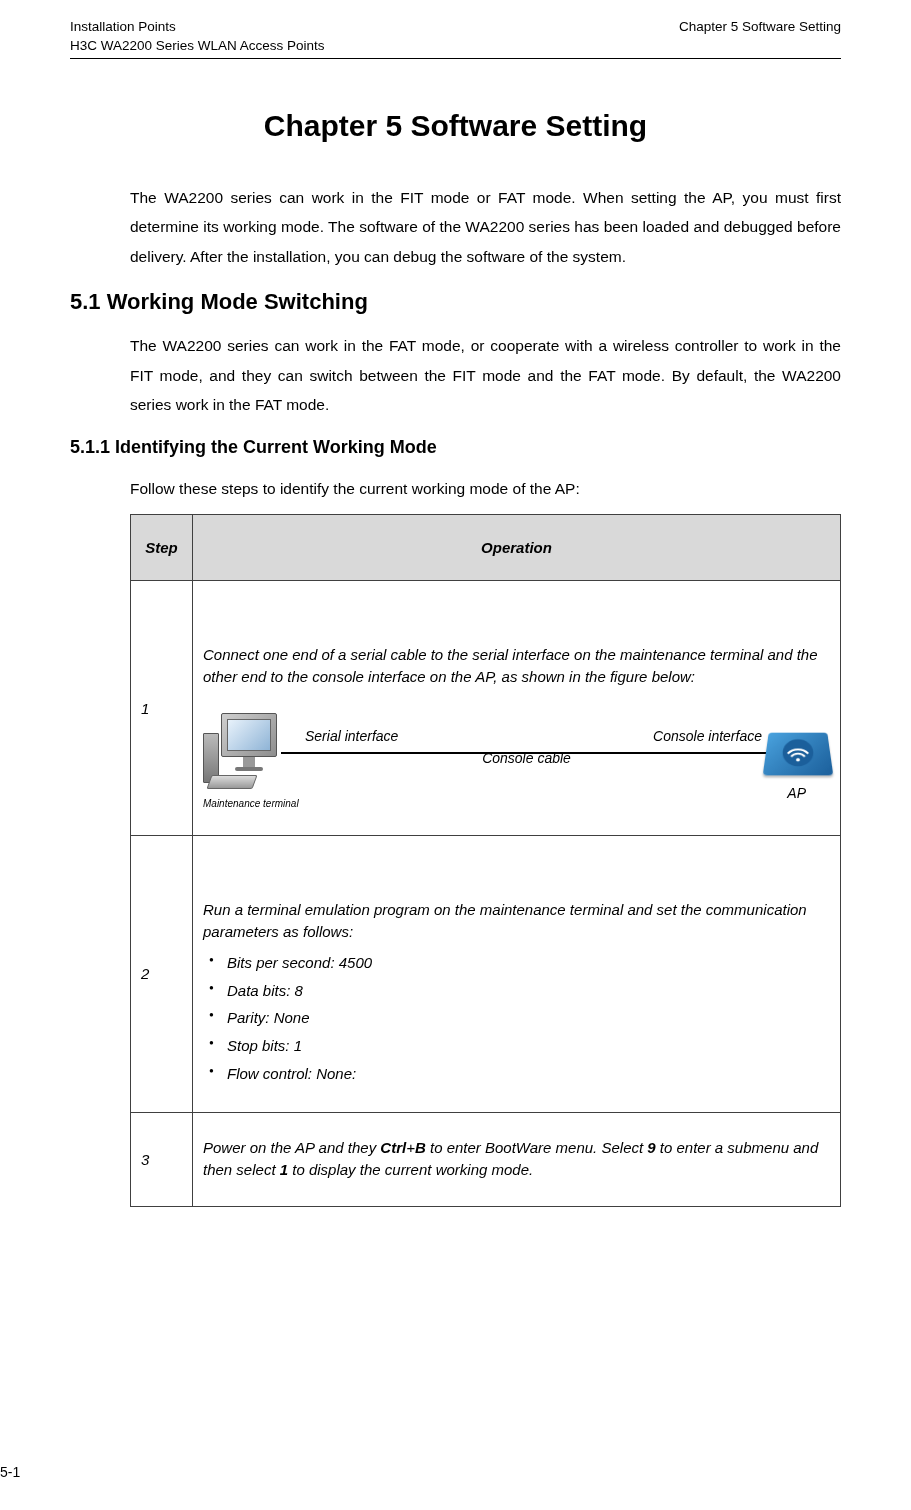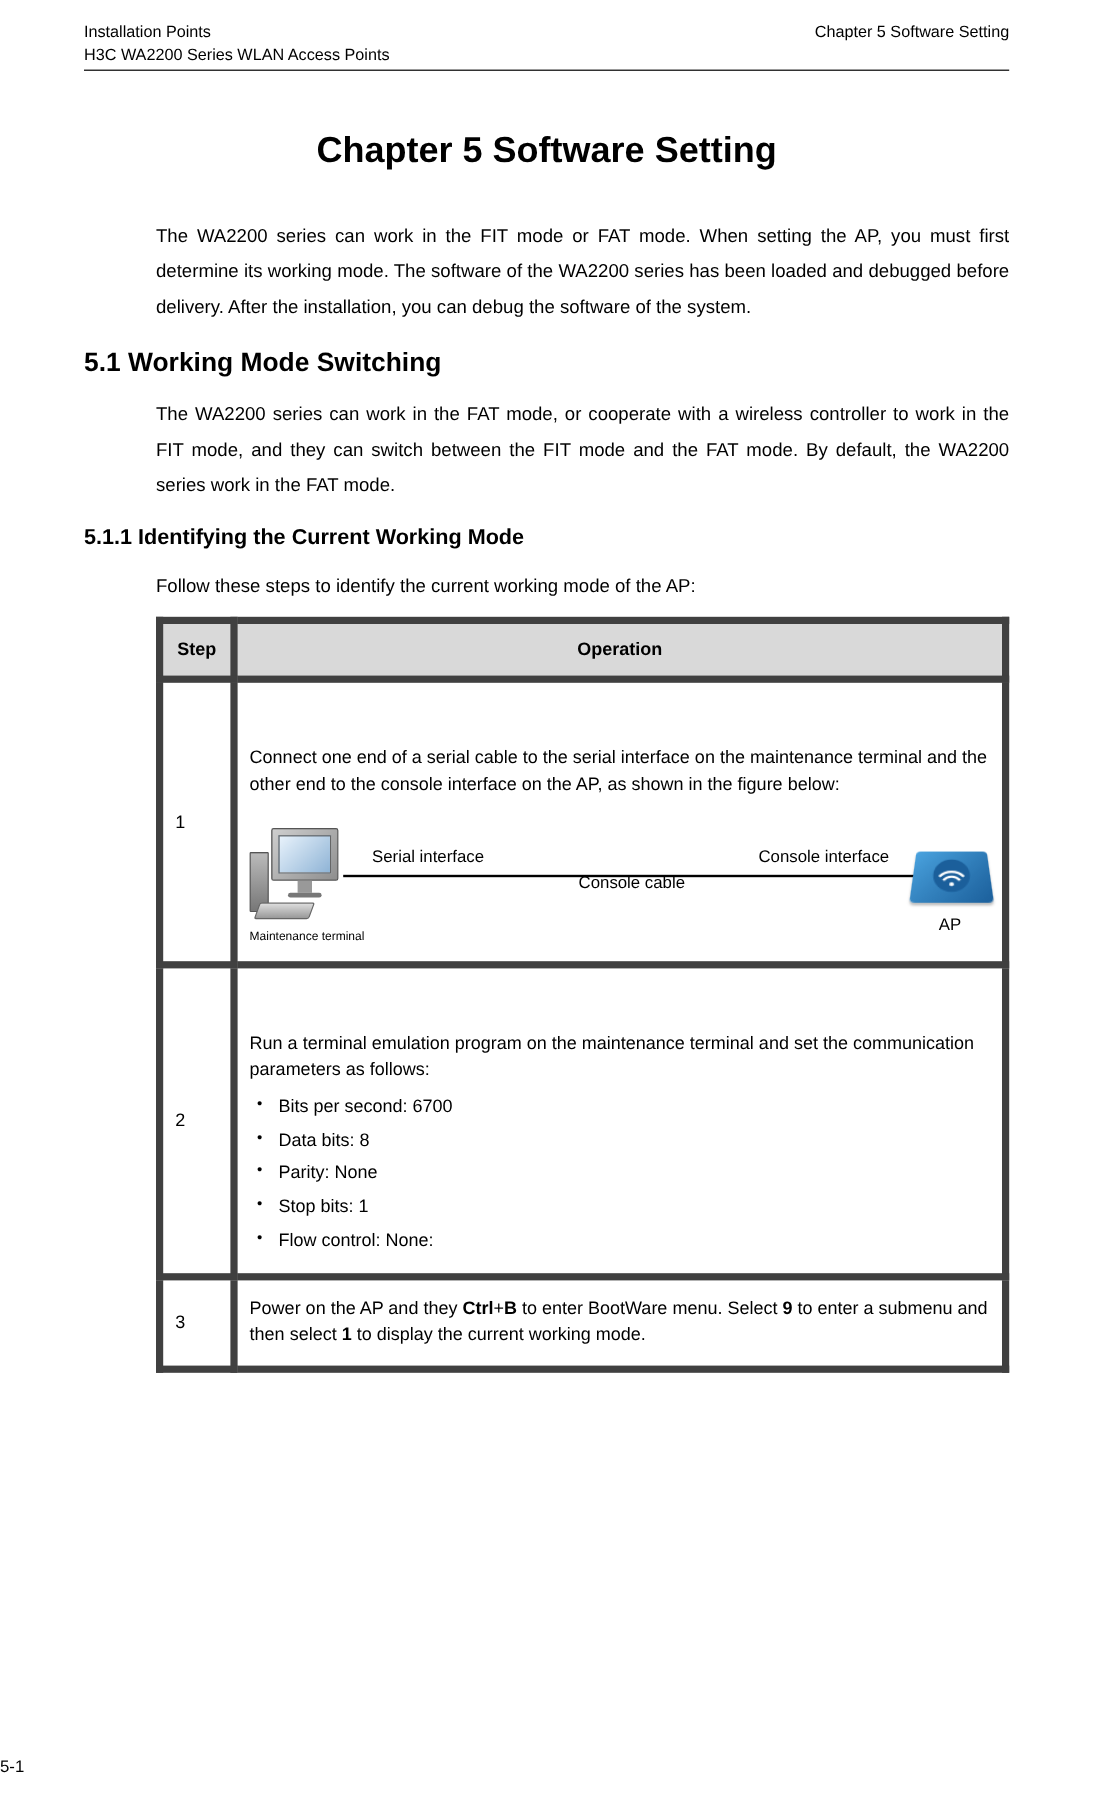--- a/index.html
+++ b/index.html
@@ -60,24 +60,25 @@
       font-weight: bold;
       margin: 18px 0 16px 0;
     }
     .steps-table {
       border-collapse: collapse;
       width: calc(100% - 60px);
       margin-left: 60px;
       font-size: 15px;
     }
     .steps-table th, .steps-table td {
-      border: 6px solid #404040;
-      padding: 13px 10px;
+      border: 1px solid #404040;
+      padding: 24px 10px;
       text-align: left;
       vertical-align: middle;
+      font-style: italic;
     }
     .steps-table th {
       background: #d9d9d9;
       font-weight: bold;
       text-align: center;
     }
     .steps-table th.step-col {
       width: 62px;
     }
     .steps-table td.step-num {
@@ -192,21 +193,21 @@
     .label-top-left {
       position: absolute;
       top: 6px;
       left: 18px;
       font-size: 14px;
       white-space: nowrap;
     }
     .label-top-right {
       position: absolute;
       top: 6px;
-      right: 20px;
+      right: 4px;
       font-size: 14px;
       white-space: nowrap;
     }
     .label-bottom {
       position: absolute;
       top: 28px;
       left: 50%;
       transform: translateX(-50%);
       font-size: 14px;
       white-space: nowrap;
@@ -326,21 +327,21 @@
             <div class="diagram-caption-left">Maintenance terminal</div>
             <div class="diagram-caption-right">AP</div>
           </div>
         </td>
       </tr>
       <tr>
         <td class="step-num">2</td>
         <td>
           <div class="cell-intro">Run a terminal emulation program on the maintenance terminal and set the communication parameters as follows:</div>
           <ul class="cell-list">
-            <li>Bits per second: 6700</li>
+            <li>Bits per second: 4500</li>
             <li>Data bits: 8</li>
             <li>Parity: None</li>
             <li>Stop bits: 1</li>
             <li>Flow control: None:</li>
           </ul>
         </td>
       </tr>
       <tr>
         <td class="step-num">3</td>
         <td class="step3">

